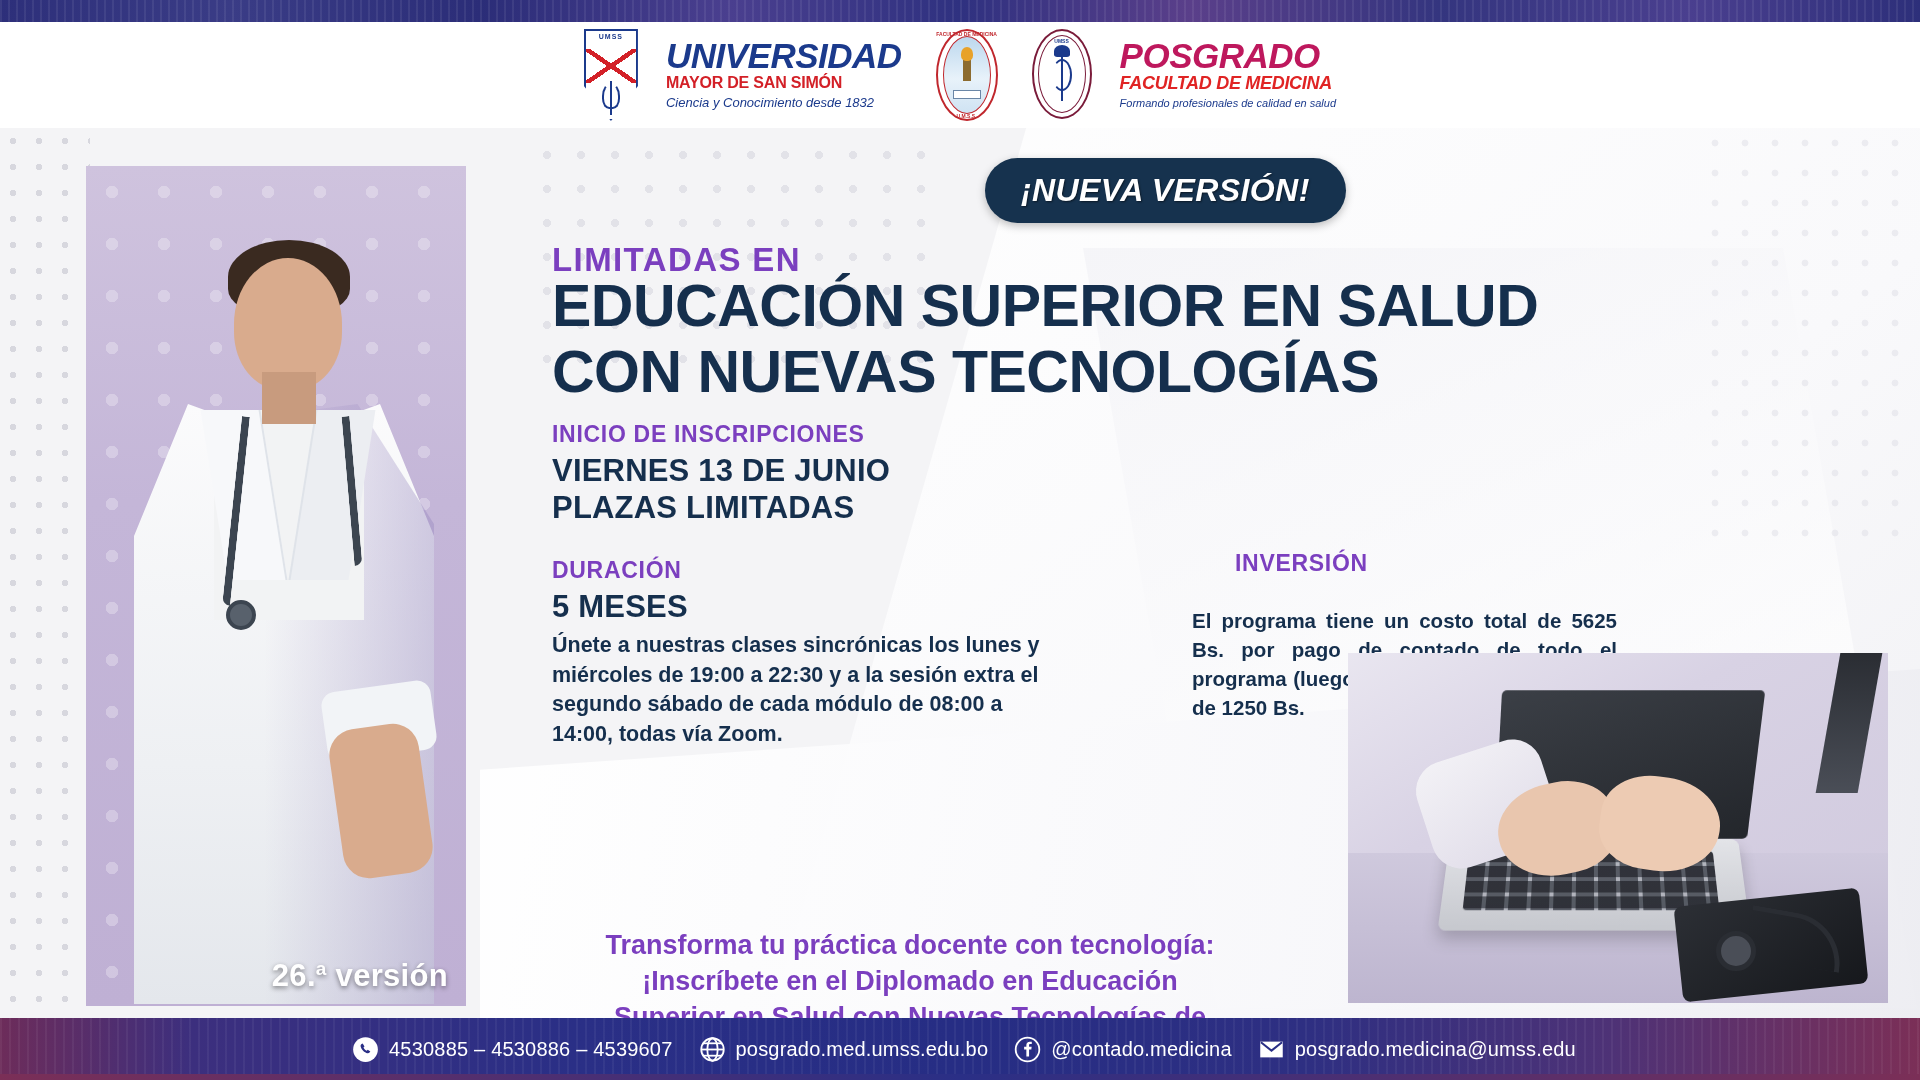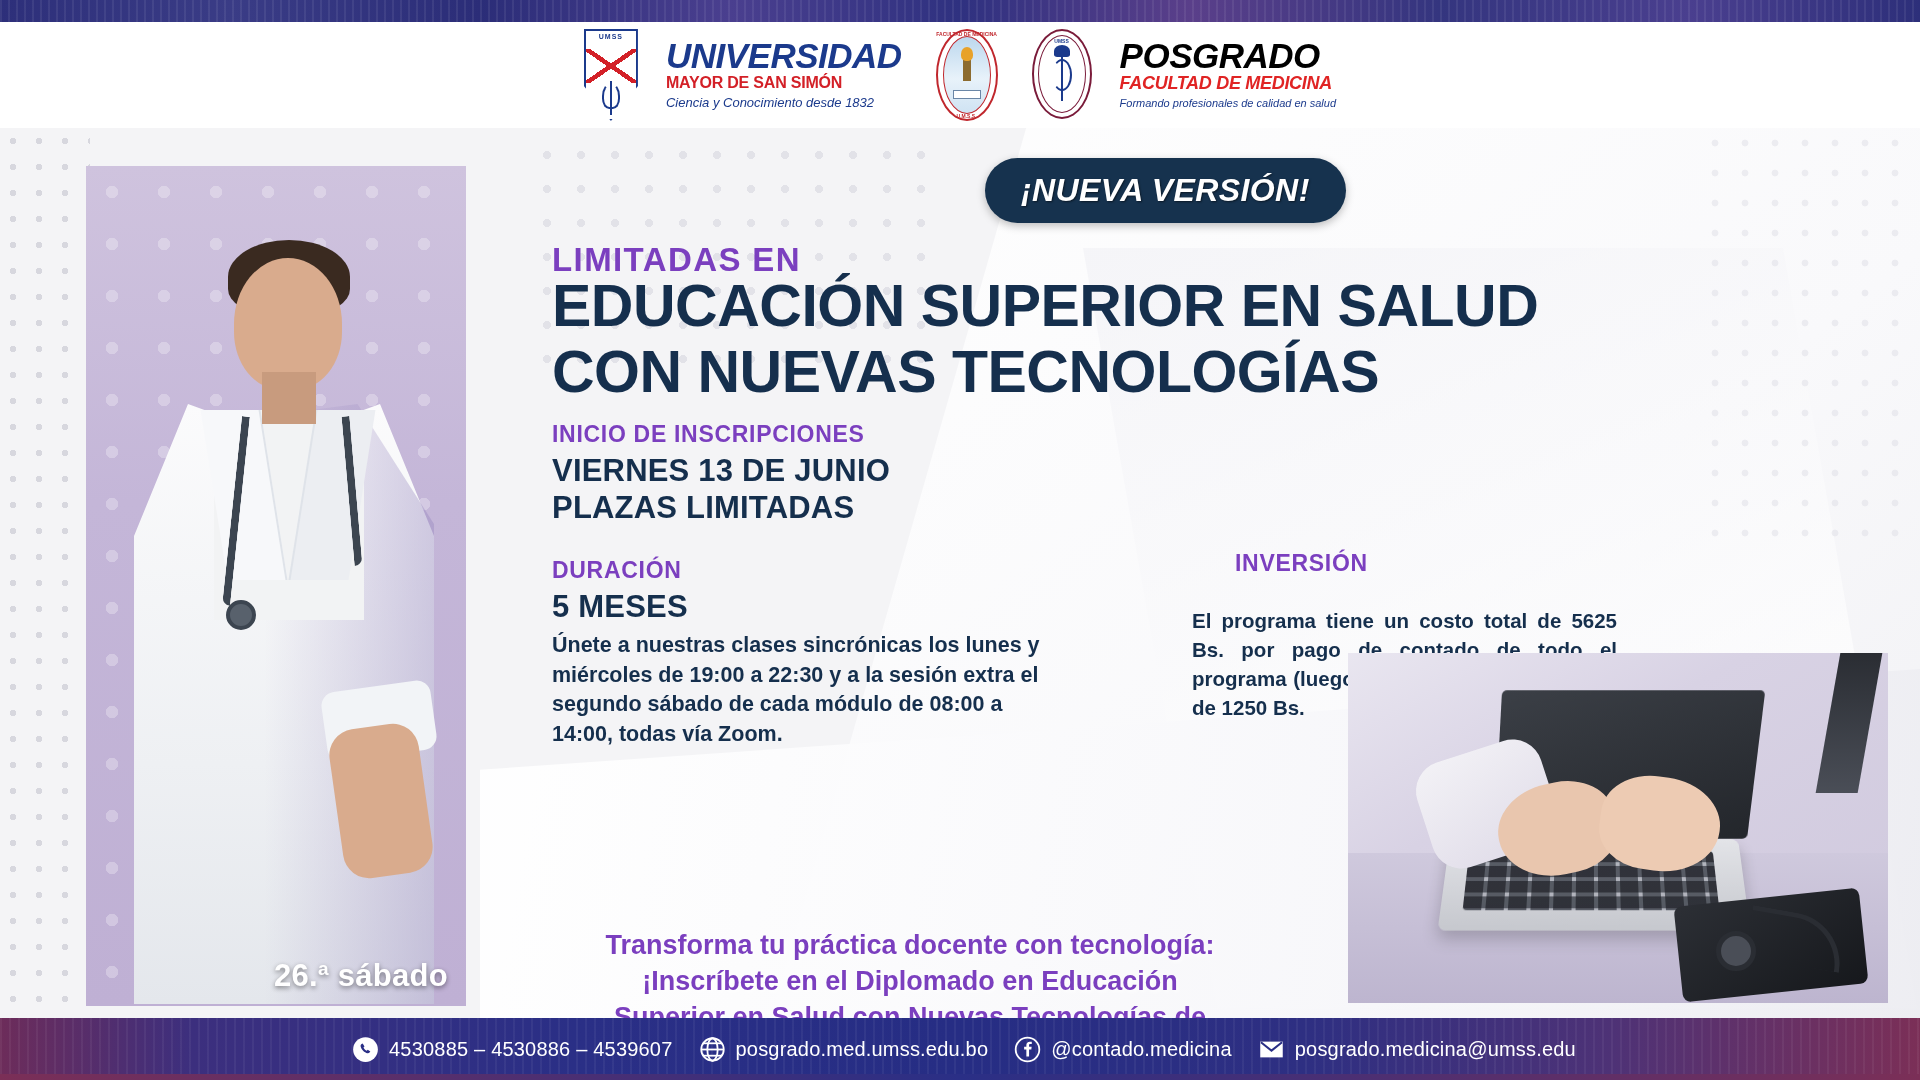--- a/index.html
+++ b/index.html
@@ -94,21 +94,21 @@
     border:2px solid #7a1b3a; border-radius:50%; background:#fff;
   }
   .seal2 .ring-in{
     position:absolute; left:6px; top:6px; width:48px; height:78px;
     border:1px solid #7a1b3a; border-radius:50%;
   }
   .seal2 .rod{ position:absolute; left:29px; top:22px; width:2px; height:50px; background:#1b3a8c;}
   .seal2 .bowl{ position:absolute; left:22px; top:16px; width:16px; height:12px; background:#1b3a8c; border-radius:50% 50% 20% 20%;}
   .seal2 .sn{ position:absolute; left:20px; top:30px; width:20px; height:32px; border:2px solid #1b3a8c; border-radius:50%; border-left-color:transparent;}
   .seal2 .lbl{ position:absolute; left:0; right:0; top:9px; text-align:center; font-size:5px; color:#1b3a8c; font-weight:bold;}
-  .pos-words .l1{ font-size:35px; font-weight:bold; color:#000000; line-height:1; letter-spacing:-.5px; font-style:italic;}
+  .pos-words .l1{ font-size:35px; font-weight:bold; color:#be185d; line-height:1; letter-spacing:-.5px; font-style:italic;}
   .pos-words .l2{ font-size:18px; font-weight:bold; color:#e02424; line-height:1.2; letter-spacing:-.3px; font-style:italic;}
   .pos-words .l3{ font-size:11px; color:#1b3a8c; font-style:italic; line-height:1.5;}
 
   
   .canvas{
     position:absolute; left:0; top:128px; width:1920px; height:890px;
     background:#f4f4f6; overflow:hidden;
   }
   
   .dots-left{
@@ -439,21 +439,21 @@
     <div class="doc-hair"></div>
     <div class="doc-head"></div>
     <div class="doc-neck"></div>
     <div class="stetho">
       <div class="tubeL"></div>
       <div class="tubeR"></div>
       <div class="bell"></div>
     </div>
     <div class="doc-cuff"></div>
     <div class="doc-armR"></div>
-    <div class="version-tag"><span>26.</span><sup>a</sup><span> sábado</span></div>
+    <div class="version-tag"><span>26.</span><sup>a</sup><span> versión</span></div>
   </div>
 
   <div class="badge">¡NUEVA VERSIÓN!</div>
 
   <div class="kicker">LIMITADAS EN</div>
   <div class="title1">EDUCACIÓN SUPERIOR EN SALUD</div>
   <div class="title2">CON NUEVAS TECNOLOGÍAS</div>
 
   <div class="sec-label lbl-inscrip">INICIO DE INSCRIPCIONES</div>
   <div class="sec-big val-inscrip" style="white-space:pre-line">VIERNES 13 DE JUNIO

